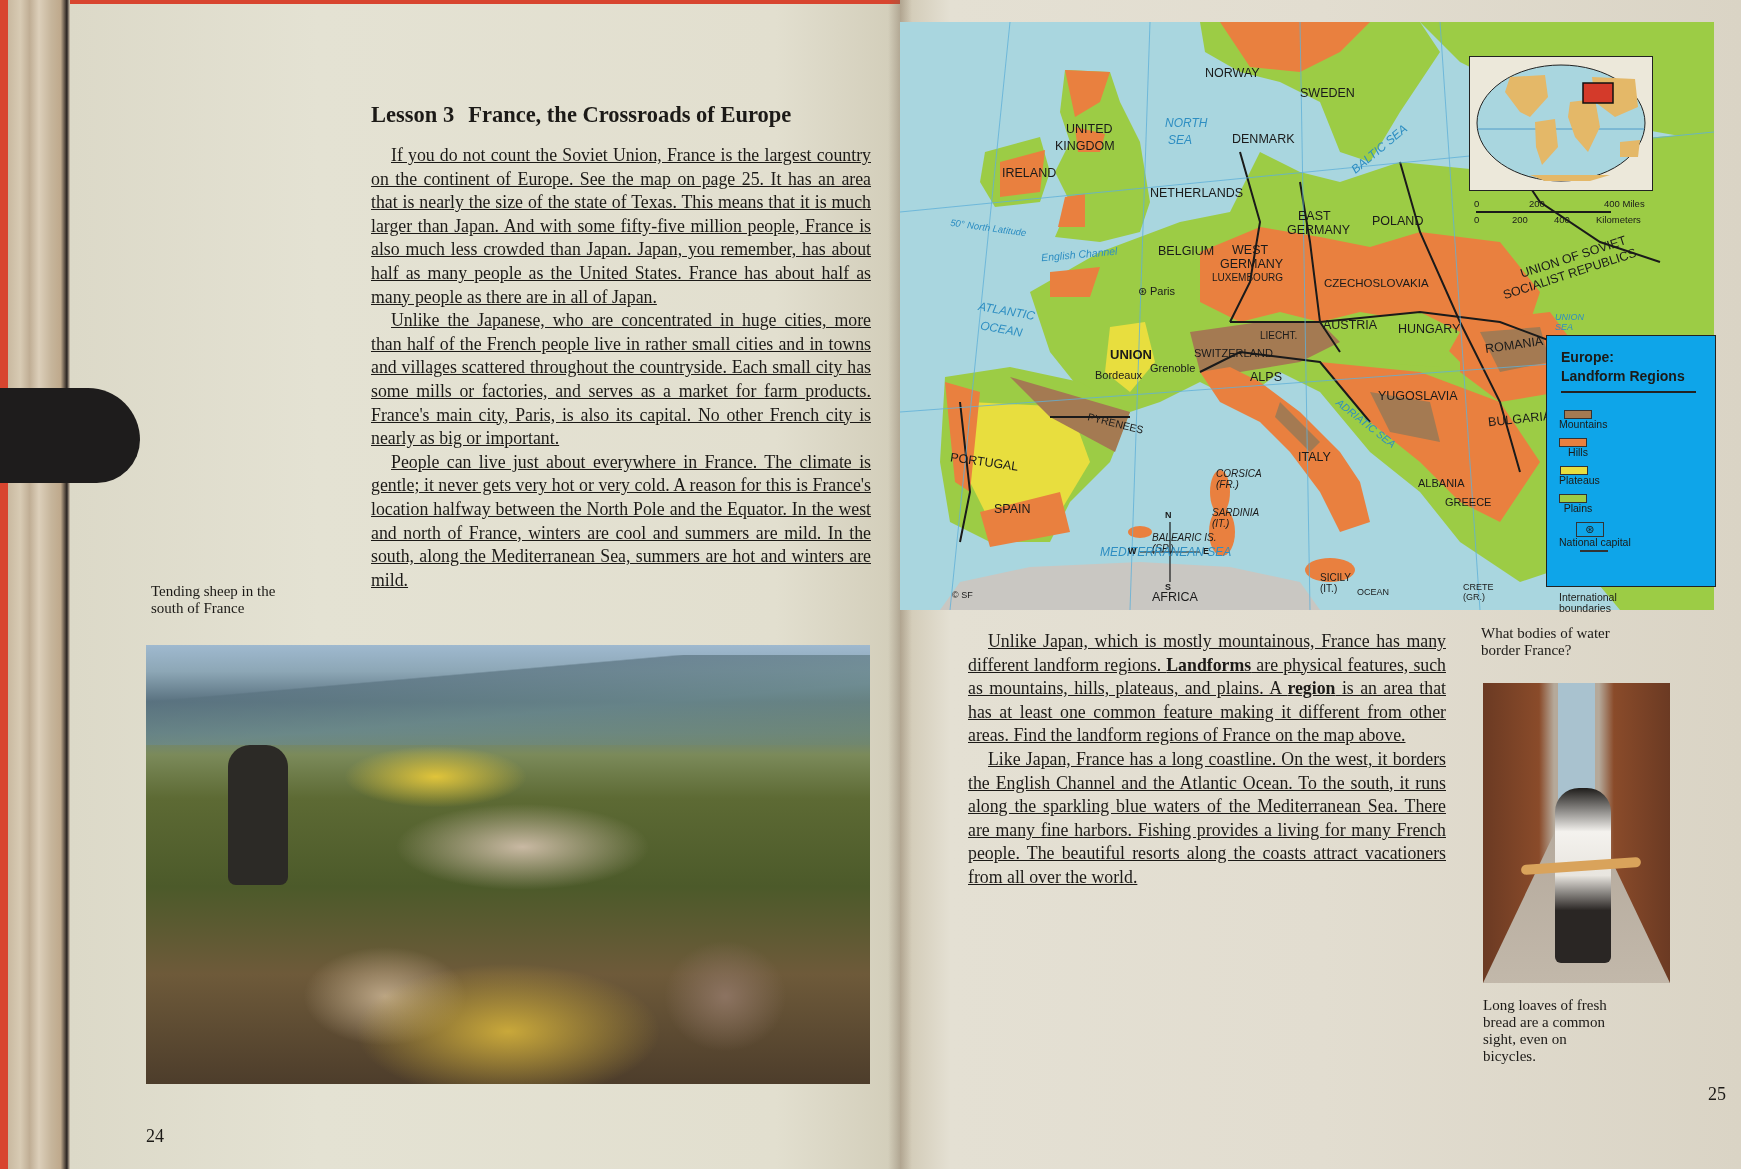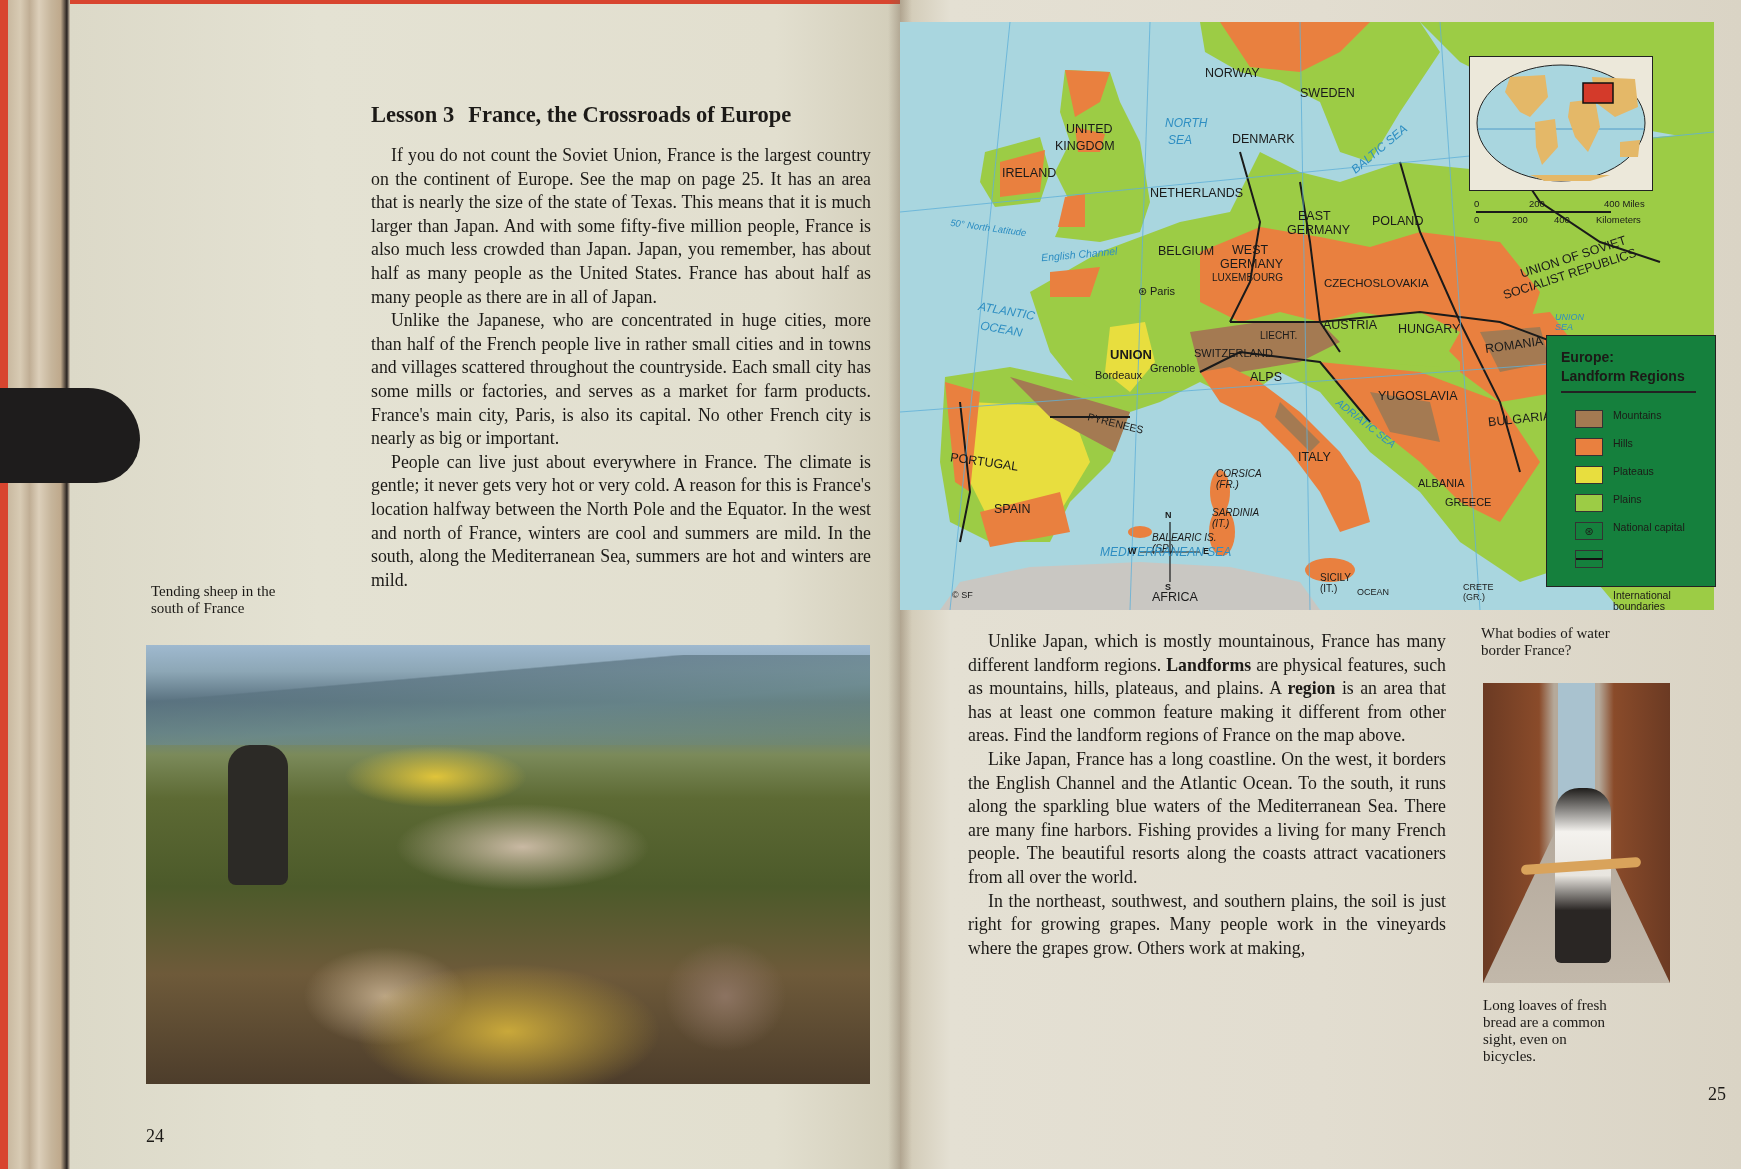--- a/index.html
+++ b/index.html
@@ -30,21 +30,21 @@
     background:#1e1c1c; border-radius:0 60px 50px 0;
   }
   .lesson-title {
     position:absolute; left:371px; top:102px; font-size:22.5px; font-weight:bold; white-space:nowrap;
   }
   .lesson-title .num { margin-right:14px; }
   .body-text { position:absolute; font-size:17.8px; line-height:23.6px; }
   .body-text p { margin:0; text-indent:20px; }
   .left-text { left:371px; top:144px; width:500px; }
   .right-text { left:968px; top:630px; width:478px; }
-  .justify p { text-align:justify; }
+  .justify p { text-align:justify;text-decoration:underline; }
   .caption { position:absolute; font-size:15px; line-height:17px; }
   .page-num { position:absolute; font-size:18px; }
 
   .photo-sheep {
     position:absolute; left:146px; top:645px; width:724px; height:439px; overflow:hidden;
     background:
       radial-gradient(ellipse 30% 22% at 50% 88%, #c9a83a 0, rgba(0,0,0,0) 70%),
       radial-gradient(ellipse 16% 16% at 33% 80%, #bba585 0, rgba(0,0,0,0) 70%),
       radial-gradient(ellipse 12% 18% at 80% 80%, #8c7361 0, rgba(0,0,0,0) 70%),
       radial-gradient(ellipse 25% 14% at 52% 46%, #c9b9a3 0, rgba(0,0,0,0) 70%),
@@ -90,26 +90,26 @@
   }
   .map svg { position:absolute; left:0; top:0; }
   .map-label { position:absolute; font-family:"Liberation Sans","DejaVu Sans",sans-serif; white-space:nowrap; }
   .country { font-size:12.5px; color:#1a1a1a; }
   .country.big { font-weight:bold; font-size:13px; }
   .sea { font-size:12px; color:#2e8ec2; font-style:italic; }
   .city { font-size:11px; color:#1a1a1a; }
 
   .legend {
     position:absolute; left:1546px; top:335px; width:168px; height:250px;
-    background:#15803d; border:1.5px solid #222;
+    background:#0ea5e9; border:1.5px solid #222;
     font-family:"Liberation Sans","DejaVu Sans",sans-serif;
   }
   .legend-title { position:absolute; left:14px; top:12px; font-size:14px; font-weight:bold; line-height:19px; }
   .legend-rule { position:absolute; left:14px; top:55px; width:135px; height:1.5px; background:#222; }
-  .legend-item { position:absolute; left:28px; height:20px; display:flex; align-items:flex-start; }
+  .legend-item { position:absolute; left:12px; height:20px; display:flex; align-items:center;flex-direction:column; }
   .swatch { width:28px; height:18px; border:1px solid #333; margin-right:10px; box-sizing:border-box; display:flex; align-items:center; justify-content:center; font-size:11px; }
   .legend-label { font-size:10.5px; line-height:11px; }
 
   .inset {
     position:absolute; left:1469px; top:56px; width:182px; height:133px;
     background:#ece8da; border:1.5px solid #222;
   }
   .scalebar { position:absolute; left:1474px; top:198px; font-family:"Liberation Sans","DejaVu Sans",sans-serif; font-size:9.5px; color:#1a1a1a; }
 </style>
 </head>
@@ -324,21 +324,20 @@
   </div>
   <div class="legend-item" style="top:214px;">
     <span class="swatch" style="background:linear-gradient(180deg,transparent 45%,#111 45%,#111 58%,transparent 58%);"></span>
     <span class="legend-label" style="width:80px;margin-top:40px;">International boundaries</span>
   </div>
 </div>
 
 <div class="body-text right-text justify">
   <p><span>Unlike Japan, which is mostly mountainous, France has many different landform regions. </span><b>Landforms</b><span> are physical features, such as mountains, hills, plateaus, and plains. A </span><b>region</b><span> is an area that has at least one common feature making it different from other areas. Find the landform regions of France on the map above.</span></p>
   <p><span>Like Japan, France has a long coastline. On the west, it borders the English Channel and the Atlantic Ocean. To the south, it runs along the sparkling blue waters of the Mediterranean Sea. There are many fine harbors. Fishing provides a living for many French people. The beautiful resorts along the coasts attract vacationers from all over the world.</span></p>
-  <p><span>In the northeast, southwest, and southern plains, the soil is just right for growing grapes. Many people work in the vineyards where the grapes grow. Others work at making,</span></p>
 </div>
 
 <div class="caption" style="left:1481px; top:625px; width:150px;">What bodies of water border France?</div>
 
 <div class="photo-bike">
   <div class="sky"></div>
   <div class="road"></div>
   <div class="rider"></div>
   <div class="bread"></div>
 </div>

